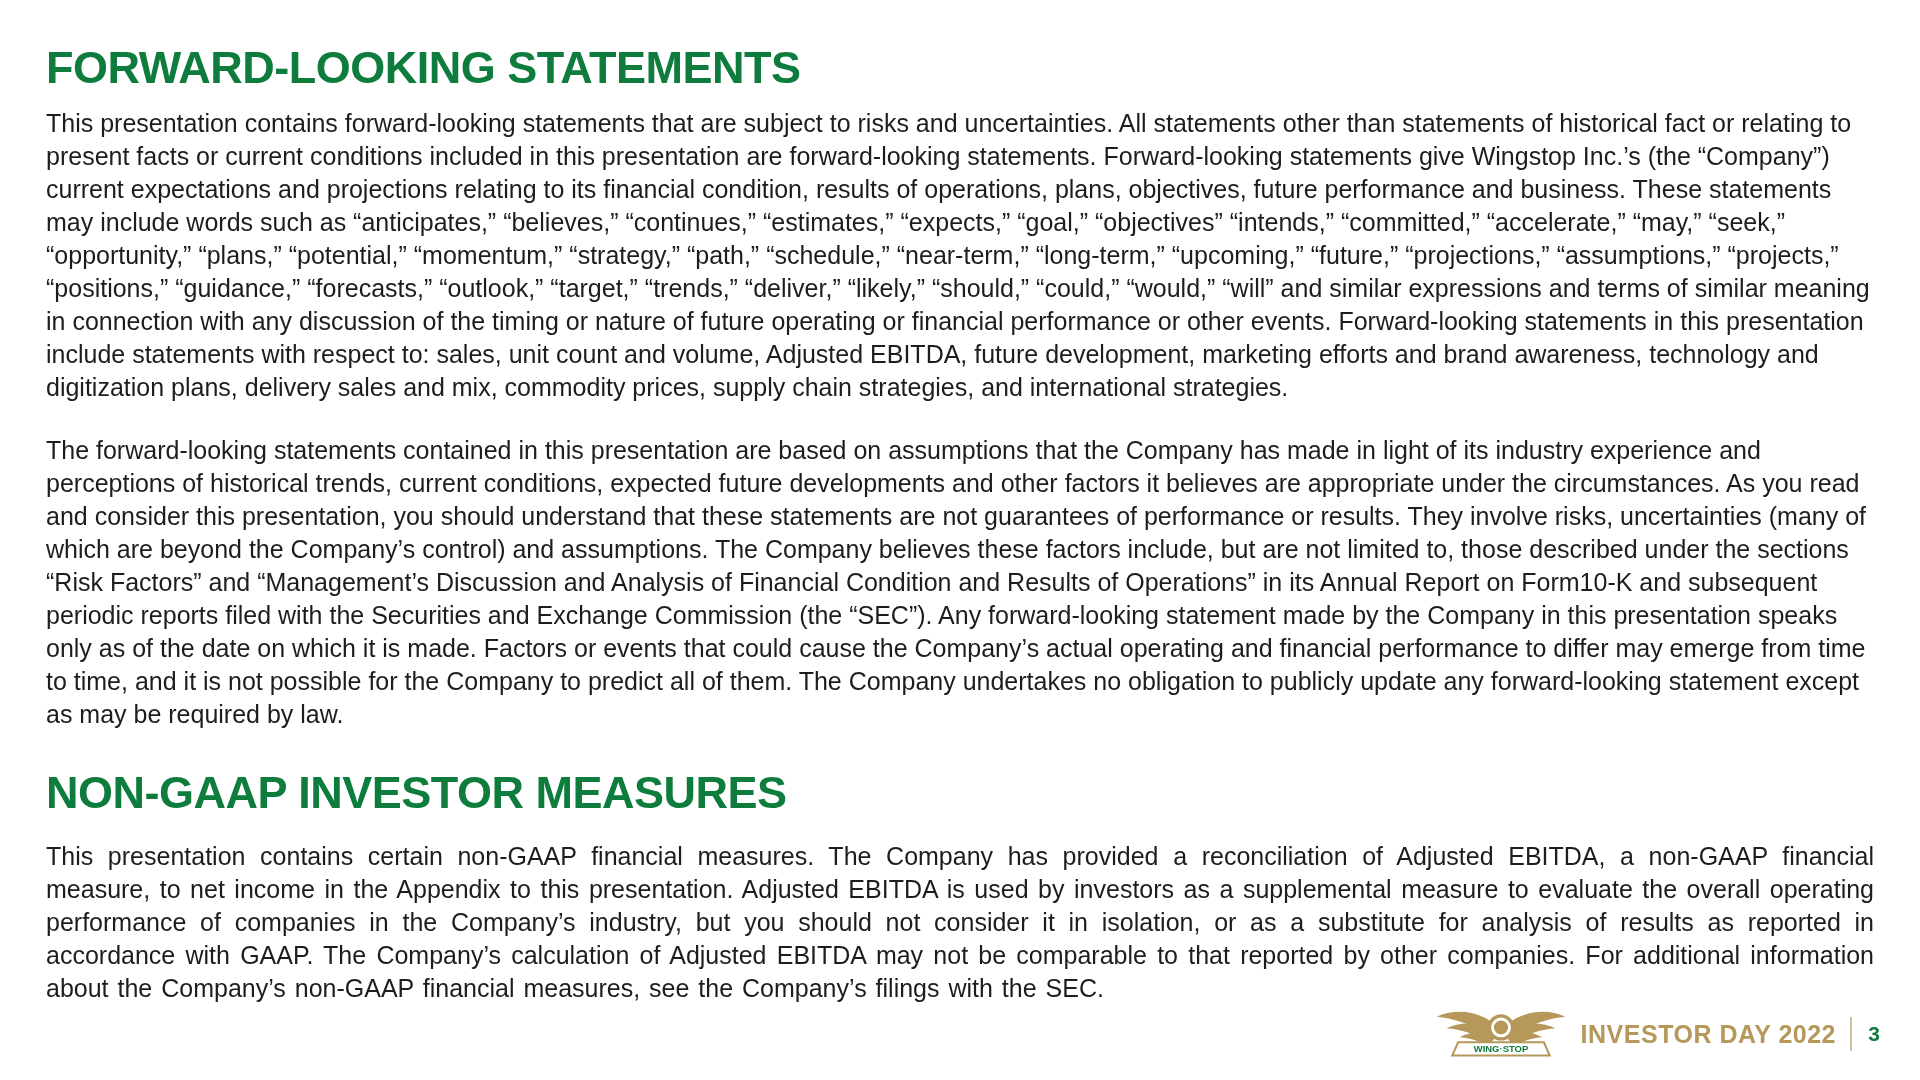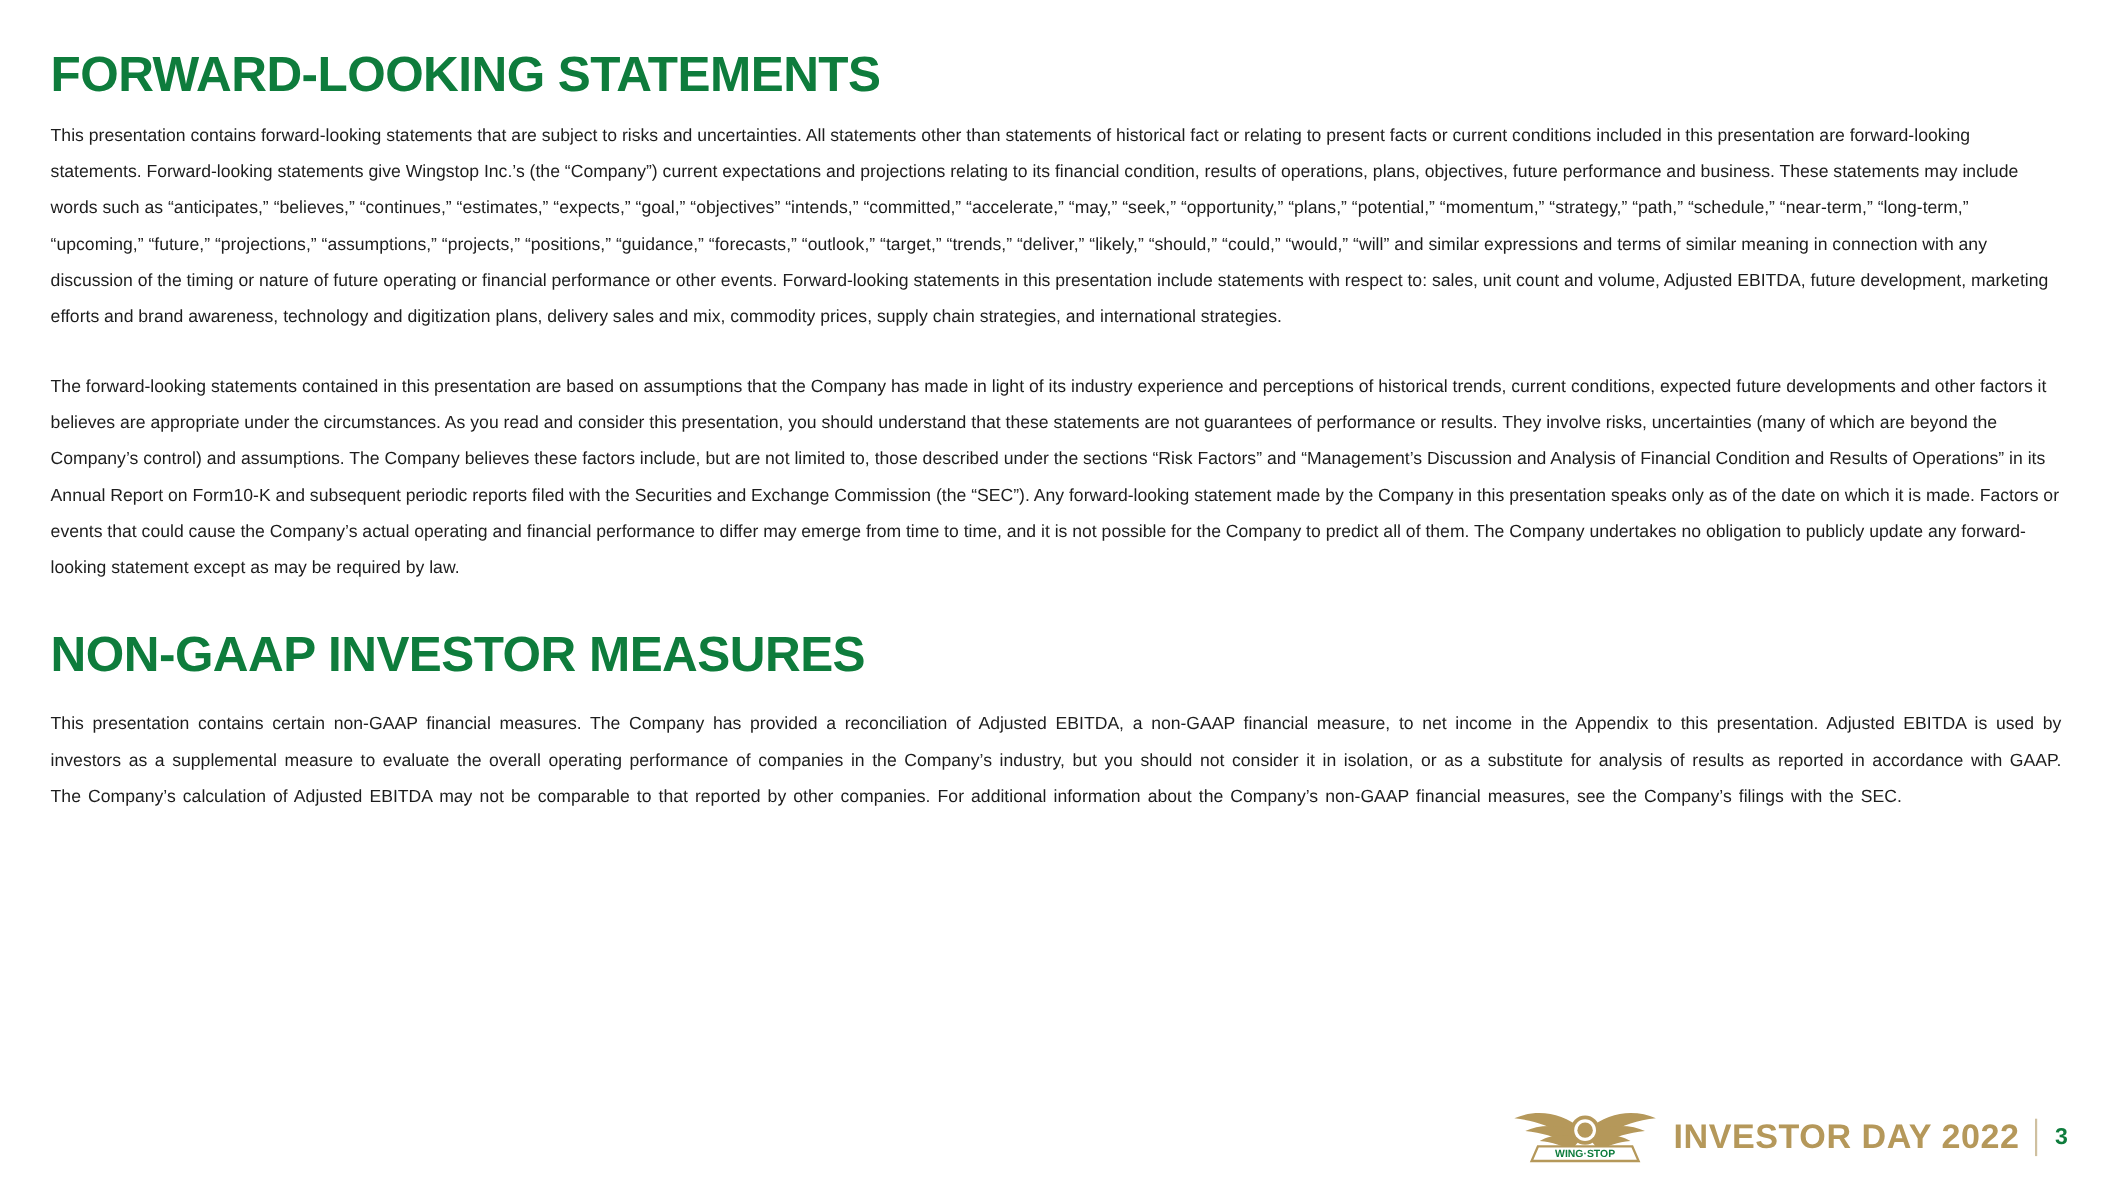--- a/index.html
+++ b/index.html
@@ -29,42 +29,42 @@
     font-weight: bold;
     letter-spacing: -0.5px;
     color: #0e7c3c;
     font-family: "Liberation Sans", sans-serif;
   }
   h1.section-title.second {
     margin-top: 38px;
   }
   p.body-text {
     margin: 0 0 30px 0;
-    font-size: 16px;
+    font-size: 25px;
     line-height: 33px;
     color: #1d1d1d;
     text-align: left;
   }
   p.body-text.justified {
     text-align: justify;
     word-spacing: 2px;
     margin-top: 23px;
   }
   .footer {
     position: absolute;
     right: 38px;
     bottom: 16px;
     display: flex;
     align-items: center;
     gap: 14px;
   }
   .footer .event-label {
     color: #b5985a;
     font-weight: bold;
-    font-size: 31px;
+    font-size: 25px;
     letter-spacing: 0.5px;
     white-space: nowrap;
   }
   .footer .divider {
     width: 2px;
     height: 34px;
     background: #cfc0a0;
   }
   .footer .page-number {
     color: #0e7c3c;

